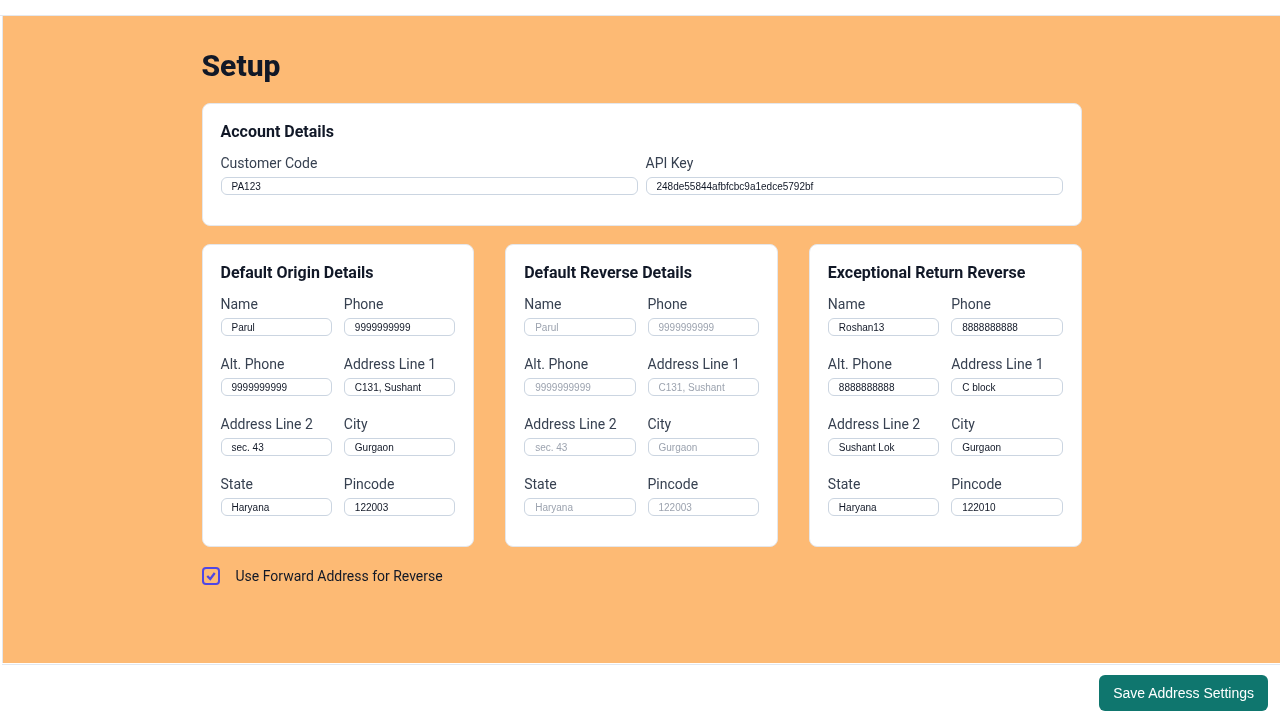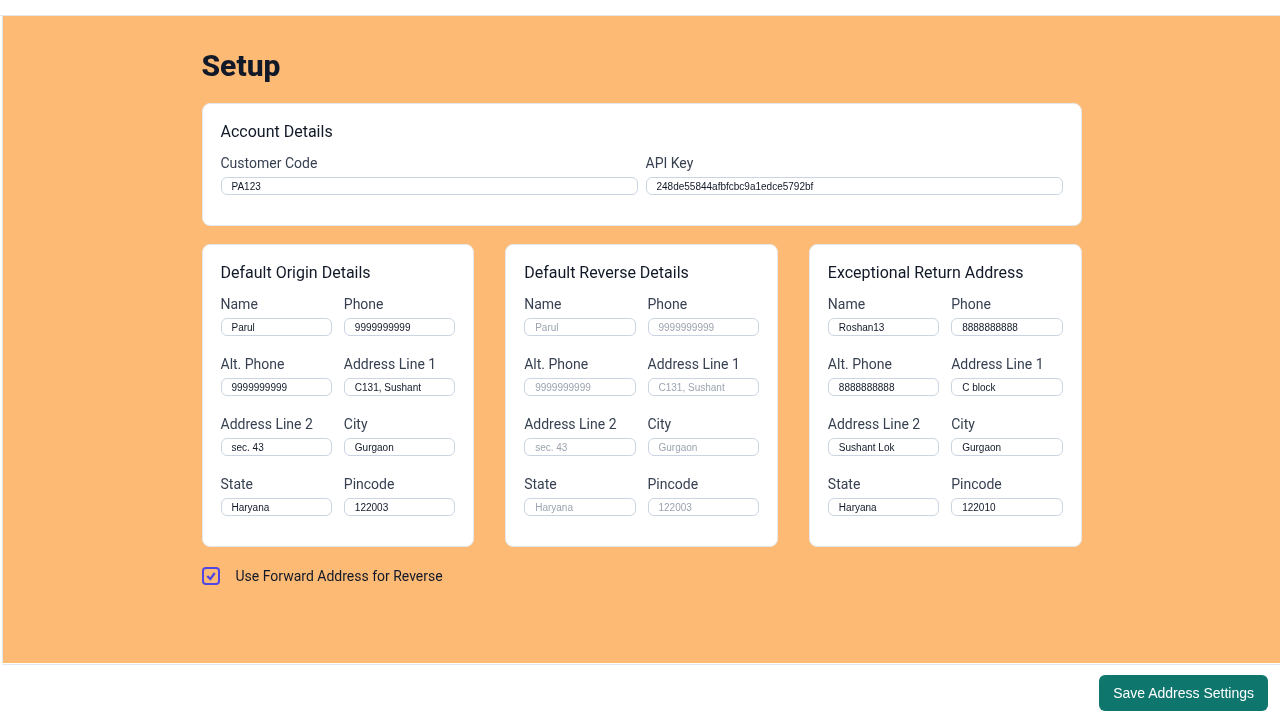--- a/index.html
+++ b/index.html
@@ -37,21 +37,21 @@
   }
   .card {
     background: #ffffff;
     border: 1px solid #e5e7eb;
     border-radius: 8px;
     padding: 18px 18px 20px 18px;
     margin-bottom: 18px;
   }
   .section-title {
     font-size: 16px;
-    font-weight: 400;
+    font-weight: 700;
     margin: 0 0 14px 0;
     color: #111827;
   }
   .row { display: flex; gap: 8px; }
   .three-col { display: flex; gap: 31px; align-items: center; }
   .col-card { flex: 1; }
   .field { flex: 1; display: flex; flex-direction: column; margin-bottom: 10px; }
   .label {
     font-size: 14px;
     color: #374151;
@@ -213,21 +213,21 @@
               <input class="input disabled" disabled="" value="Haryana" style="">
             </div>
           <div class="field">
               <span class="label">Pincode</span>
               <input class="input disabled" disabled="" value="122003" style="">
             </div>
         </div>
       </div>
 
       <div class="card col-card">
-        <div class="section-title">Exceptional Return Address</div>
+        <div class="section-title">Exceptional Return Reverse</div>
         <div class="grid2">
           <div class="field">
               <span class="label">Name</span>
               <input class="input" value="Roshan13" style="">
             </div>
           <div class="field">
               <span class="label">Phone</span>
               <input class="input" value="8888888888" style="">
             </div>
           <div class="field">

